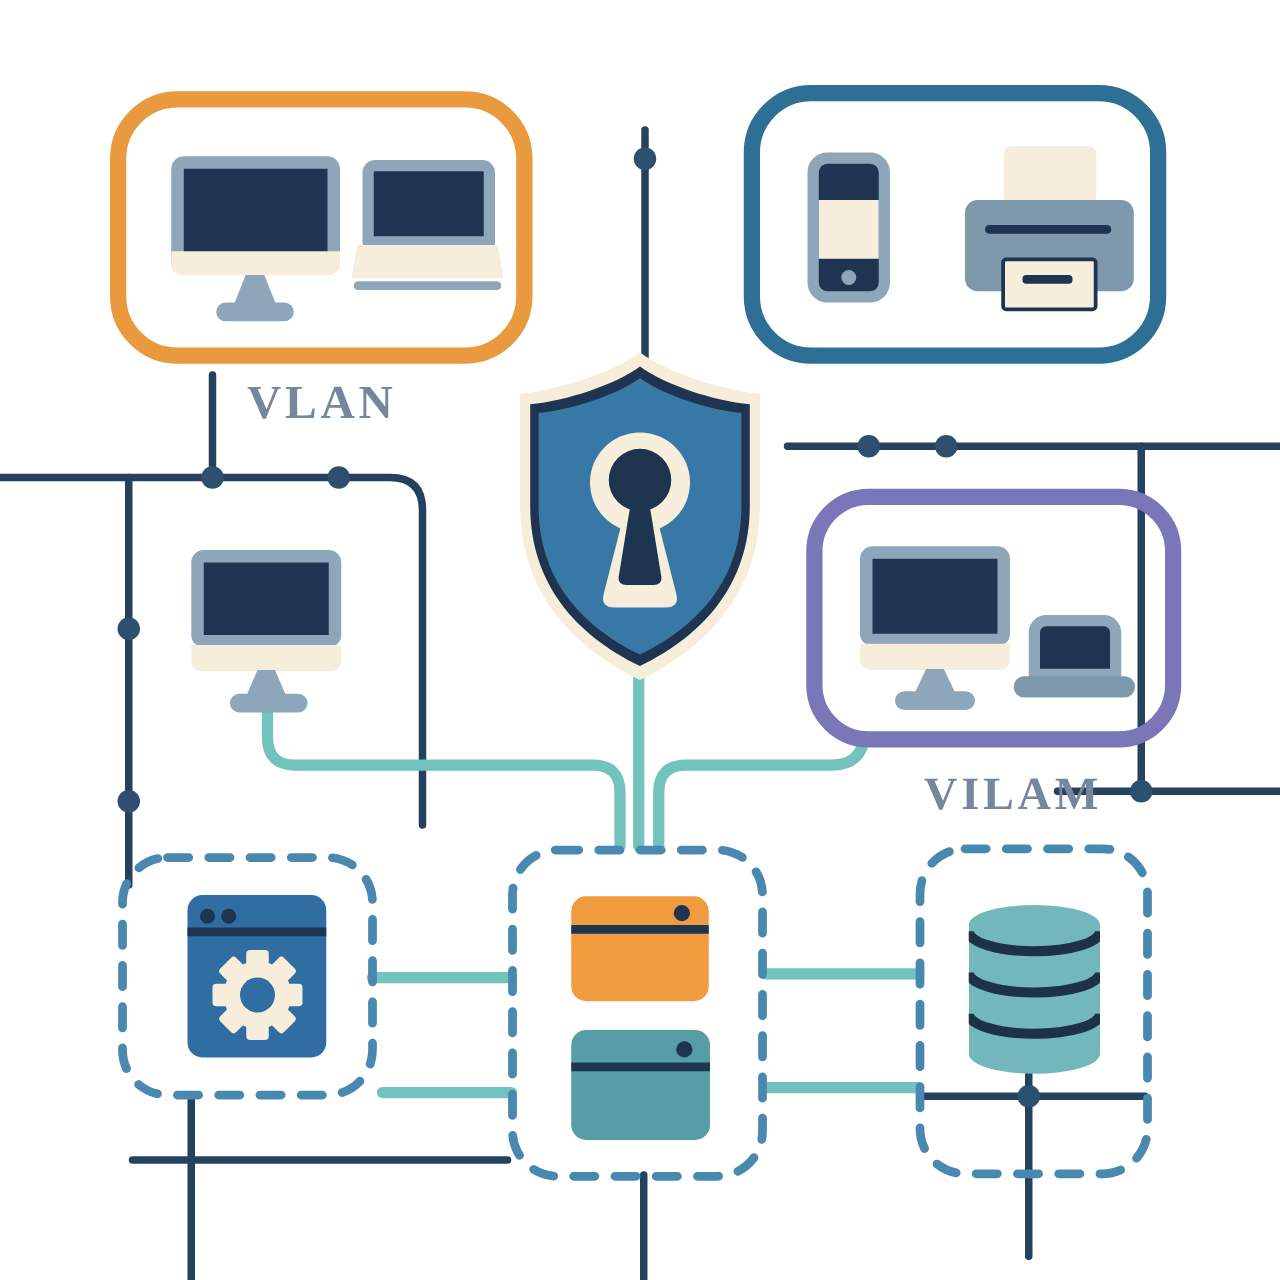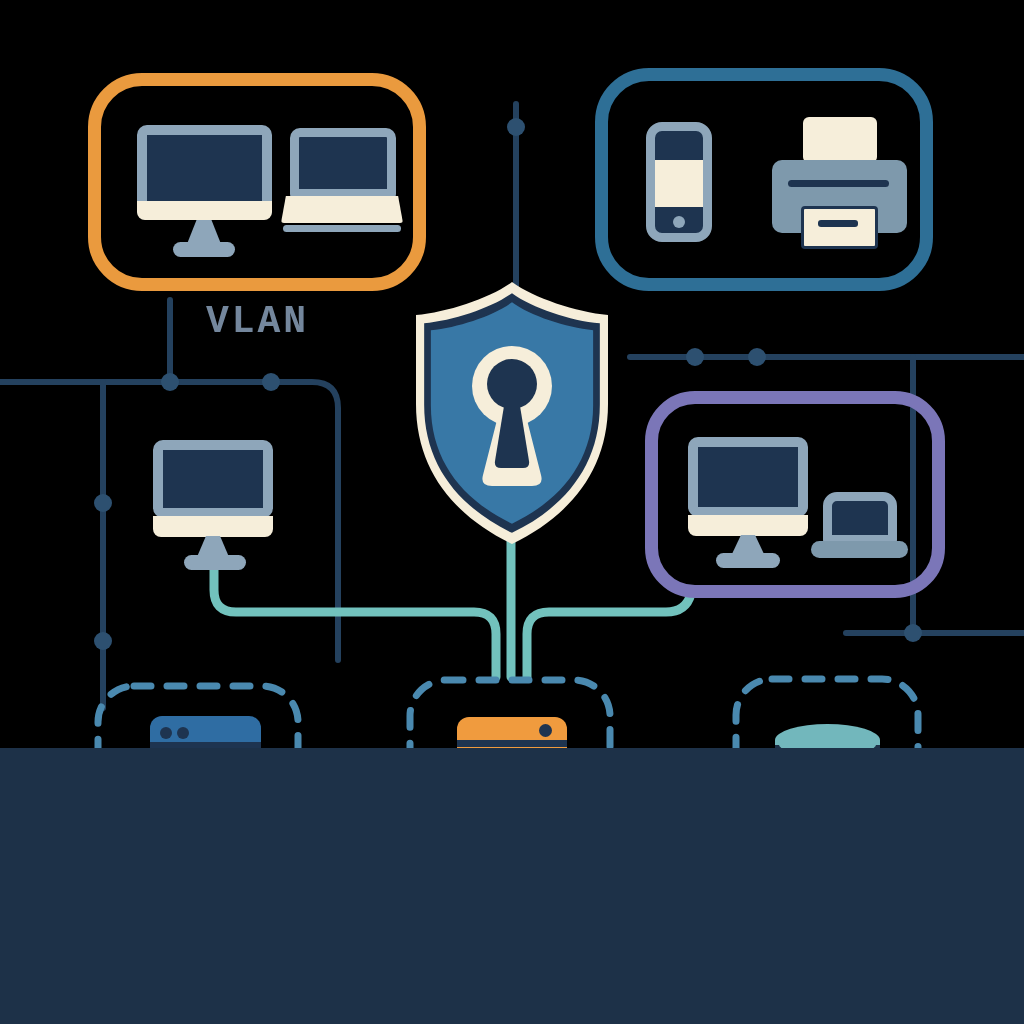--- a/index.html
+++ b/index.html
@@ -1,17 +1,17 @@
 <!DOCTYPE html>
 <html><head>
 <meta charset="utf-8">
 <style>
   html,body{margin:0;padding:0;background:#1d3148;}
-  #canvas{position:relative;width:1024px;height:748px;background:#000000;overflow:hidden;
-          font-family:Liberation Mono, monospace;}
+  #canvas{position:relative;width:1024px;height:1024px;background:#ffffff;overflow:hidden;
+          font-family:Liberation Serif, serif;}
   #canvas svg{position:absolute;left:0;top:0;}
   
   .zone{position:absolute;box-sizing:border-box;background:transparent;}
   .zone.orange{border:13px solid #ea9a3e;border-radius:54px;}
   .zone.steel {border:13px solid #2e6f96;border-radius:54px;}
   .zone.purple{border:13px solid #7b76b8;border-radius:50px;}
   
   .zone-label{position:absolute;text-align:center;font-weight:700;color:#74879d;
               letter-spacing:3px;font-size:38px;}
   
@@ -158,20 +158,21 @@
     <div class="mon-band" style="top:78px;height:21px;"></div>
     <div class="mon-stand" style="left:44px;top:98px;width:32px;height:19px;"></div>
     <div class="mon-base" style="left:28px;top:116px;width:64px;height:15px;"></div>
   </div>
 
   <div class="icon" style="left:811px;top:492px;width:97px;height:66px;">
     <div class="lap-screen" style="left:12px;top:0;width:74px;height:52px;border-radius:14px 14px 4px 4px;"></div>
     <div class="lap-base-gray" style="left:0;top:49px;width:97px;height:17px;"></div>
   </div>
 
+  <div class="zone-label" style="left:733px;top:614px;width:155px;font-size:37px;">VILAM</div>
 
   <div class="win" style="left:150px;top:716px;width:111px;height:130px;background:#2f6da3;">
     <div class="win-dot" style="left:10px;top:11px;width:12px;height:12px;"></div>
     <div class="win-dot" style="left:27px;top:11px;width:12px;height:12px;"></div>
     <div class="win-divider" style="top:26px;"></div>
     <svg width="92" height="92" style="left:10px;top:34px;" viewBox="0 0 92 92">
       <g fill="#f6eeda">
         <g transform="translate(46,46)">
           <g>
               <rect x="-9" y="-36" width="18" height="16" rx="3"></rect>

